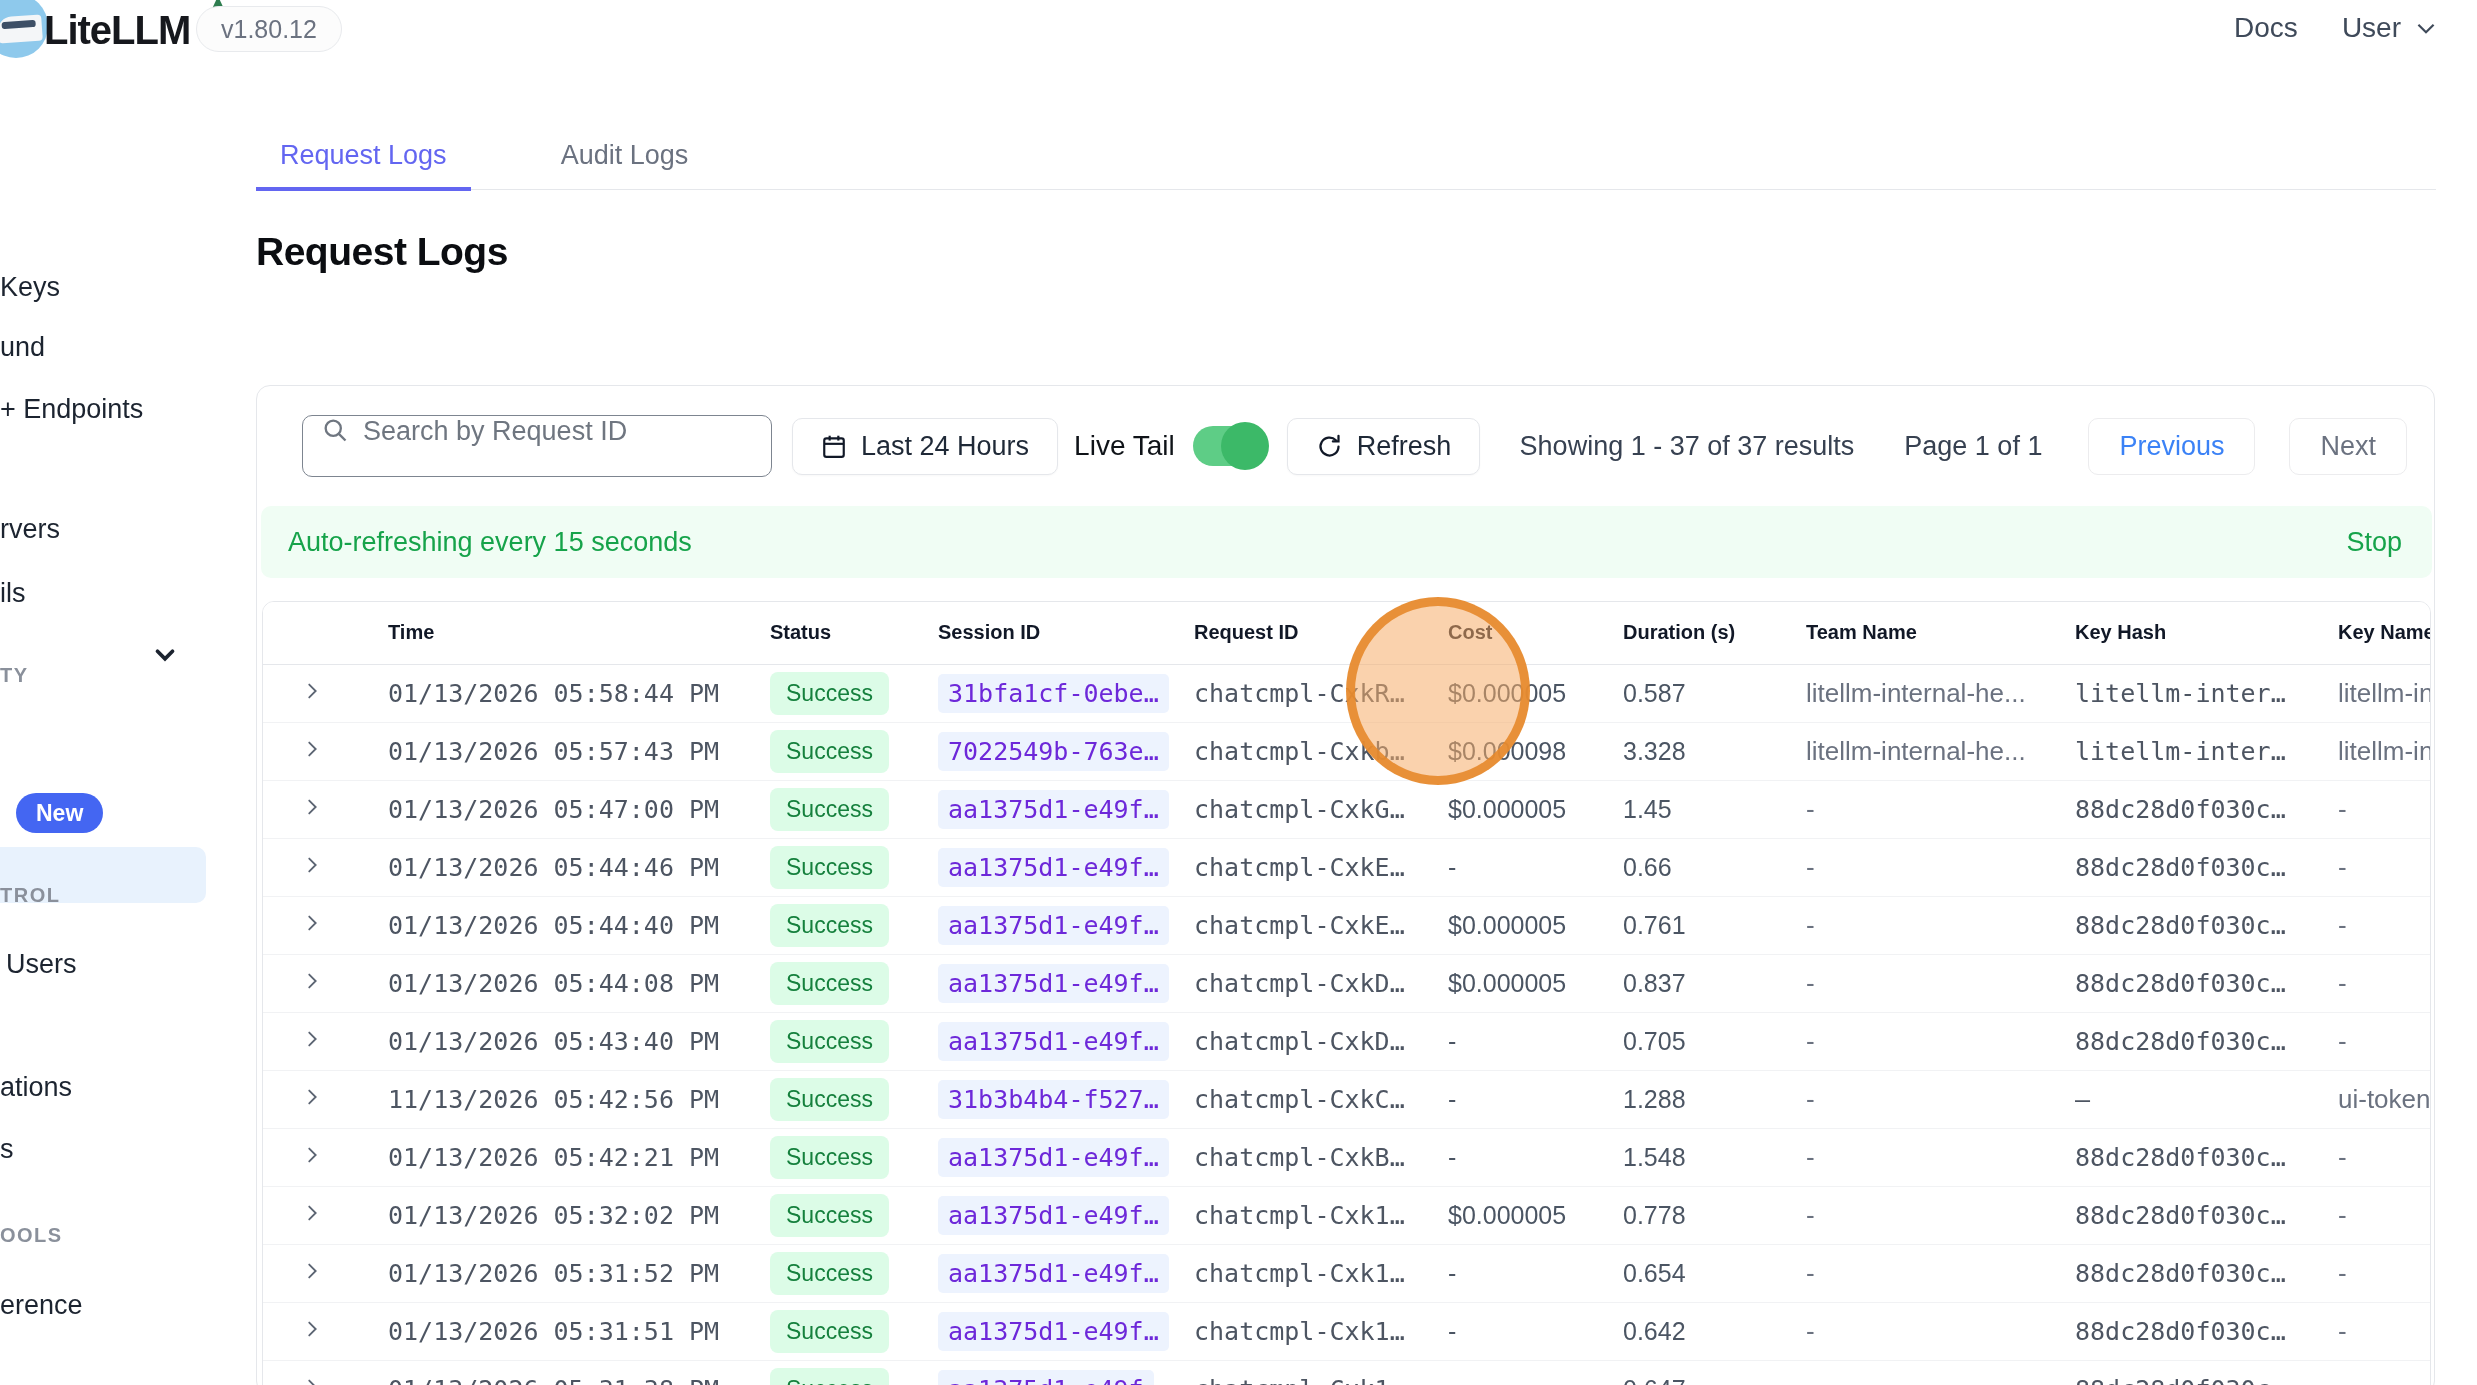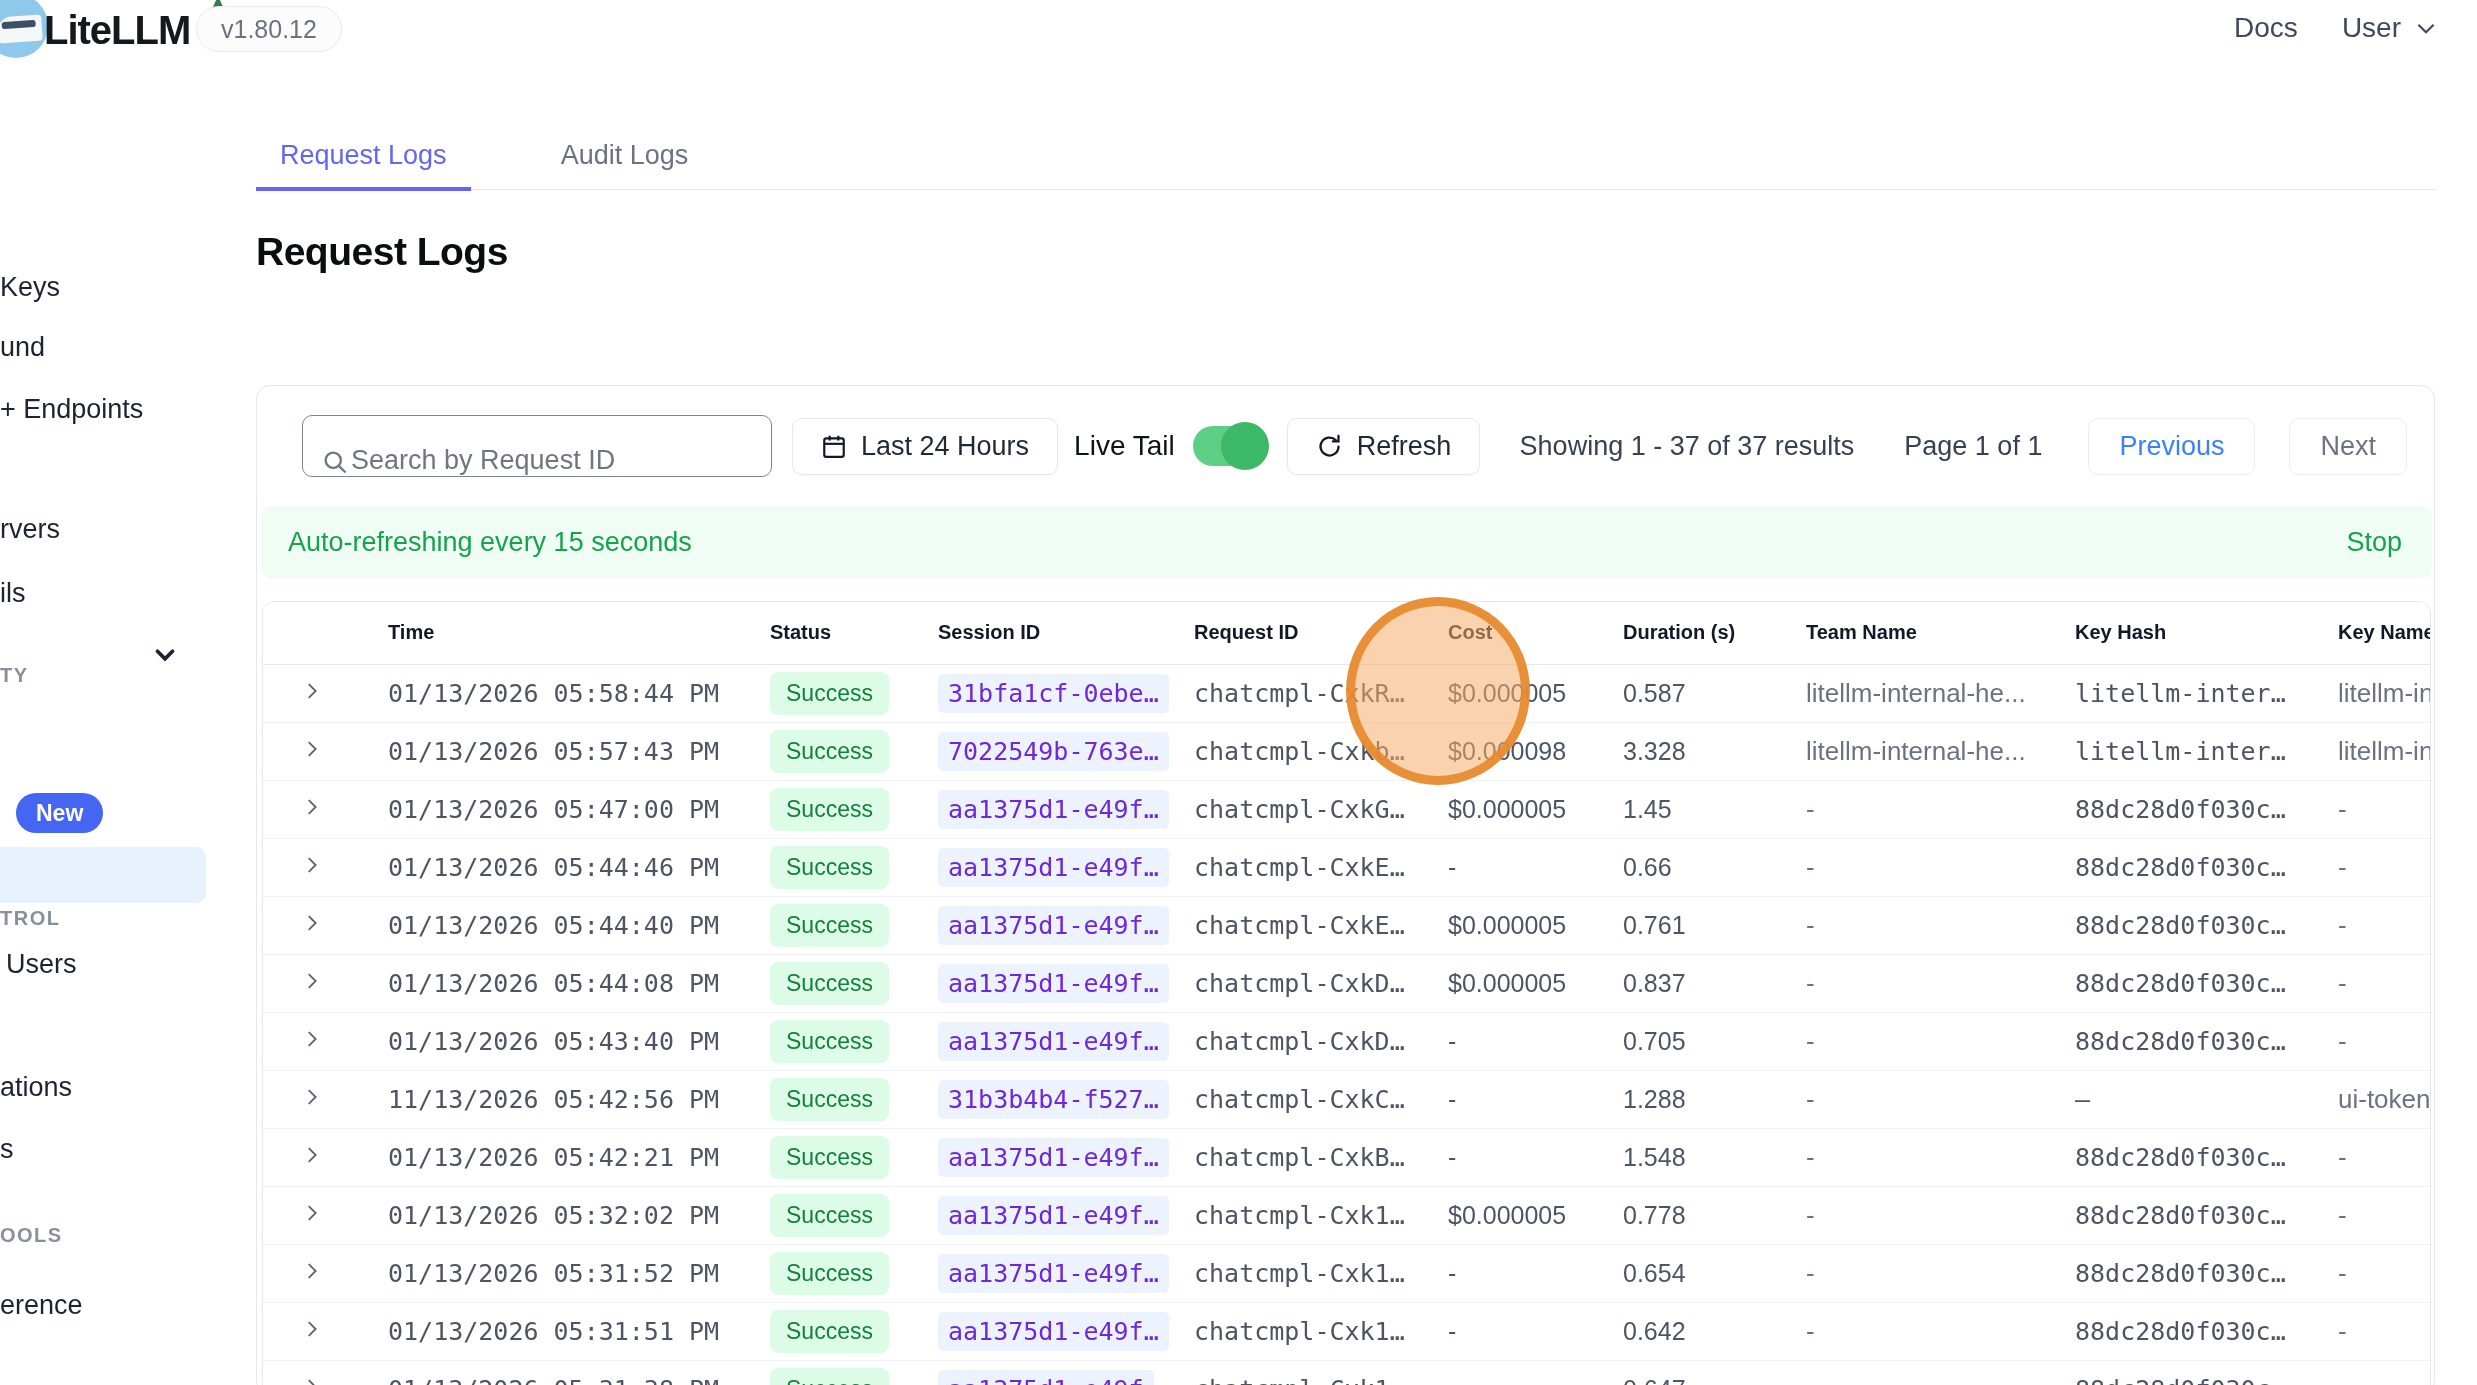--- a/index.html
+++ b/index.html
@@ -47,21 +47,21 @@
   .btn { display:flex; align-items:center; gap:14px; background:#fff; border:1px solid #e5e7eb;
     border-radius:10px; font-size:27px; color:#1f2937; padding:0 28px; height:57px; cursor:pointer;
     box-shadow:0 1px 2px rgba(0,0,0,0.03); }
 
   
   .card { position:absolute; left:0; top:321px; width:2179px; height:1010px;
     border:1px solid #e5e7eb; border-radius:14px; background:#fff; }
   .toolbar { position:absolute; left:0; top:0; width:100%; height:120px; display:flex; align-items:center;
     padding:0 27px 0 45px; }
   .search-box { width:470px; height:62px; border:1px solid #7d8590; border-radius:10px;
-    display:flex; align-items:flex-end; padding:0 18px; gap:2px; background:#fff; }
+    display:flex; align-items:flex-start; padding:0 18px; gap:14px; background:#fff; }
   .search-box input { border:none; outline:none; font-size:27px; color:#374151; width:100%;
     font-family:"Liberation Sans", sans-serif; }
   .search-box input::placeholder { color:#6f7680; }
   .toolbar .btn { margin-left:20px; }
   .livetail-label { margin-left:16px; font-size:28px; font-weight:500; color:#0f1318; }
   .toggle { margin-left:18px; width:74px; height:40px; border-radius:20px; background:#5ecd86;
     position:relative; cursor:pointer; }
   .toggle .knob { position:absolute; right:-2px; top:-4px; width:48px; height:48px; border-radius:50%;
     background:#3cb968; }
   .toolbar-spacer { flex:1; }
@@ -133,21 +133,21 @@
   <div class="side-item" style="top:450px;">rvers</div>
   <div class="side-item" style="top:514px;">ils</div>
   <div class="side-chevron icon">
     <svg width="30" height="30" viewBox="0 0 24 24" fill="none" stroke="#1c2430" stroke-width="3" stroke-linecap="round">
         <polyline points="6,9 12,15 18,9"></polyline>
       </svg>
   </div>
   <div class="side-section" style="top:600px;">TY</div>
   <div class="new-badge">New</div>
   <div class="side-selected"></div>
-  <div class="side-section" style="top:843px;">TROL</div>
+  <div class="side-section" style="top:820px;">TROL</div>
   <div class="side-item" style="top:885px; left:6px;">Users</div>
   <div class="side-item" style="top:1008px;">ations</div>
   <div class="side-item" style="top:1070px;">s</div>
   <div class="side-section" style="top:1160px;">OOLS</div>
   <div class="side-item" style="top:1226px;">erence</div>
 </div>
 
 <div class="main">
 
   <div class="tabs">

